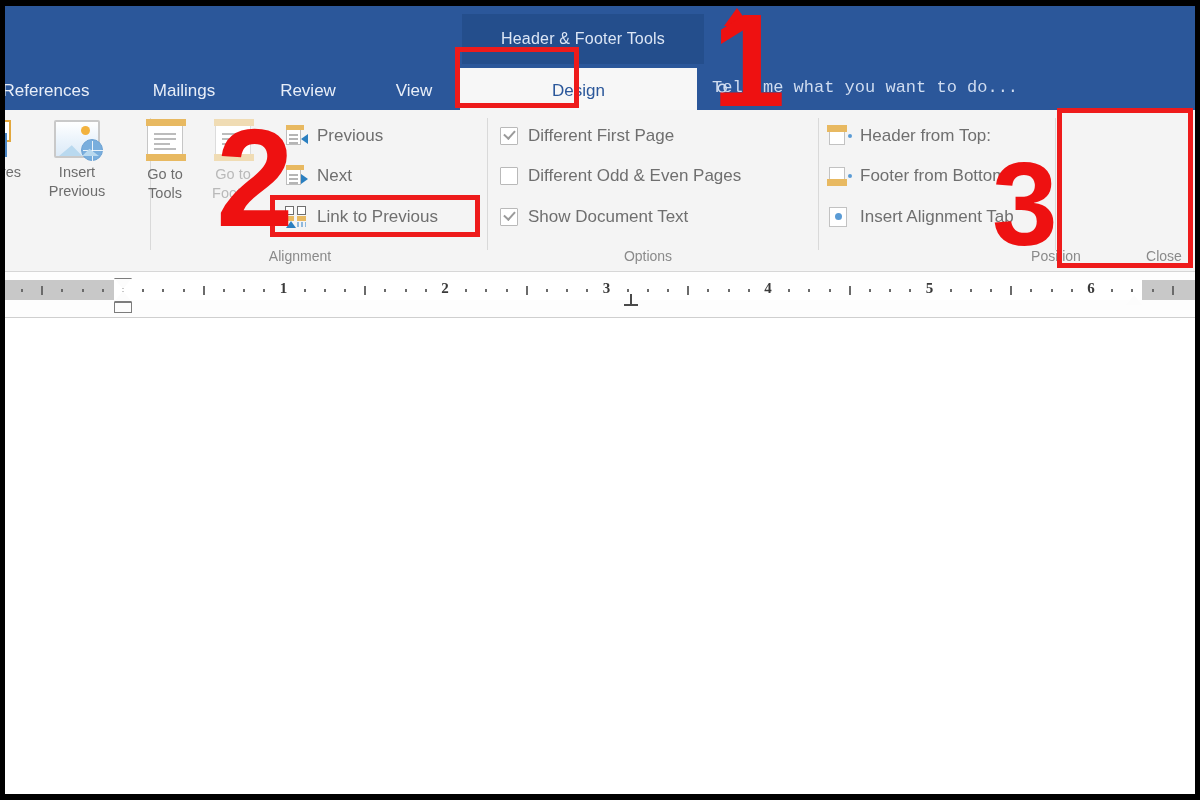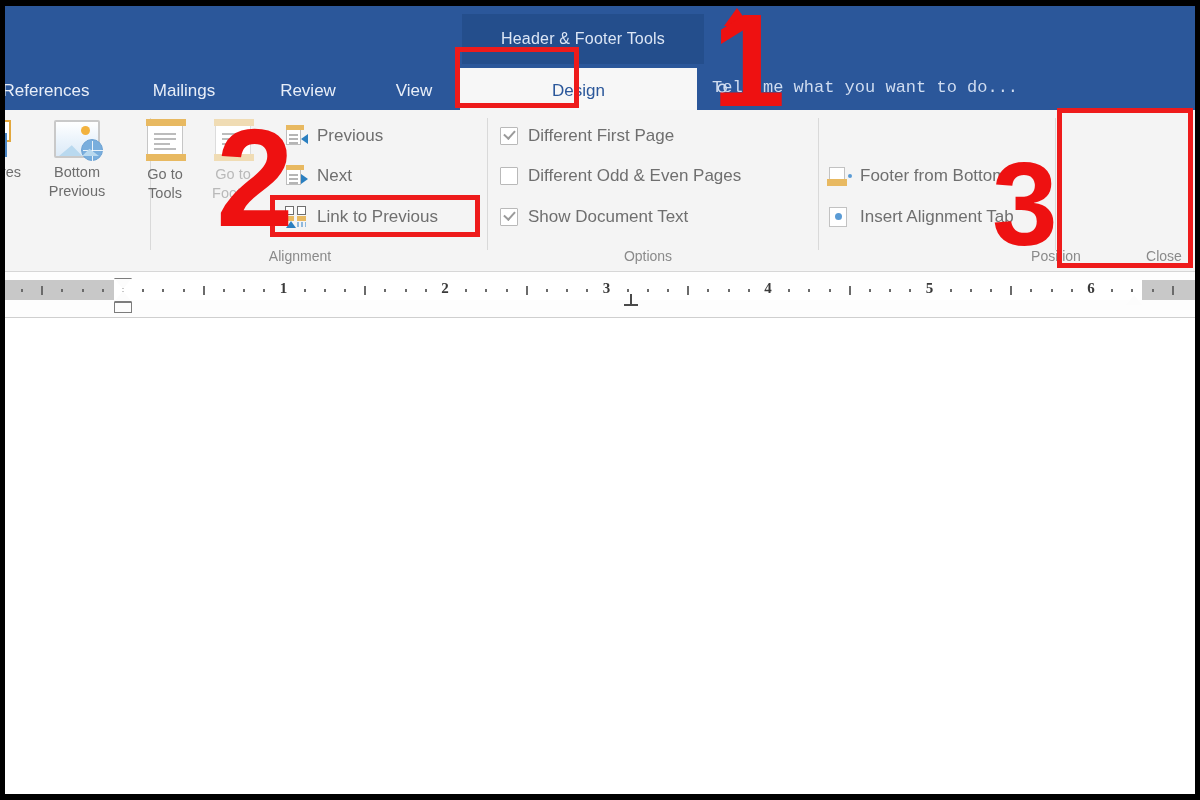--- a/index.html
+++ b/index.html
@@ -401,21 +401,21 @@
         <div class="sq1"></div>
           <div class="sq2"></div>
       </div>
       <div>res</div>
     </div>
 
     <div class="bigbtn" style="left:38px; top:10px; width:78px;">
       <div class="ico pic-ico">
         <div class="globe"></div>
       </div>
-      <div>Bottom</div>
+      <div>Insert</div>
       <div>Previous</div>
     </div>
 
     <div class="bigbtn" style="left:132px; top:10px; width:66px;">
       <div class="ico doc-ico">
         <div class="band-t"></div>
         <div class="ln" style="top:12px; width:22px;"></div>
         <div class="ln" style="top:17px; width:22px;"></div>
         <div class="ln" style="top:22px; width:16px;"></div>
         <div class="ln" style="top:27px; width:22px;"></div>
@@ -483,20 +483,28 @@
       <span class="cbox"></span>
       <span class="lbl">Different Odd &amp; Even Pages</span>
     </div>
     <div class="smallitem" style="left:500px; top:93px;">
       <span class="cbox checked"></span>
       <span class="lbl">Show Document Text</span>
     </div>
 
     <div class="grp-title" style="left:588px; width:120px;">Options</div>
 
+    <div class="smallitem" style="left:828px; top:12px;">
+      <span class="si-ico hdr-ico">
+        <span class="box"></span>
+          <span class="bandtop"></span>
+          <span class="dotb"></span>
+      </span>
+      <span class="lbl">Header from Top:</span>
+    </div>
     <div class="smallitem" style="left:828px; top:93px;">
       <span class="si-ico align-ico">
         <span class="sheet"></span>
           <span class="dot"></span>
       </span>
       <span class="lbl">Insert Alignment Tab</span>
     </div>
     <div class="smallitem" style="left:828px; top:52px;">
       <span class="si-ico hdr-ico">
         <span class="box"></span>

